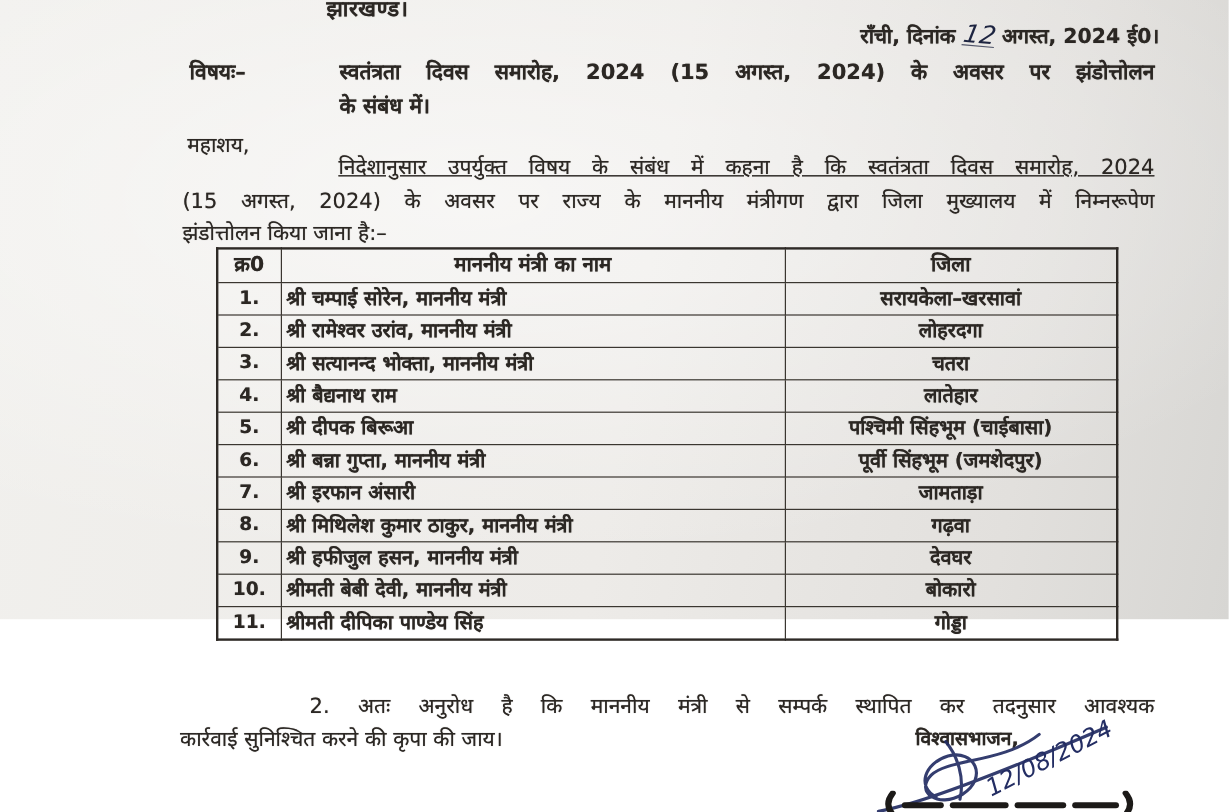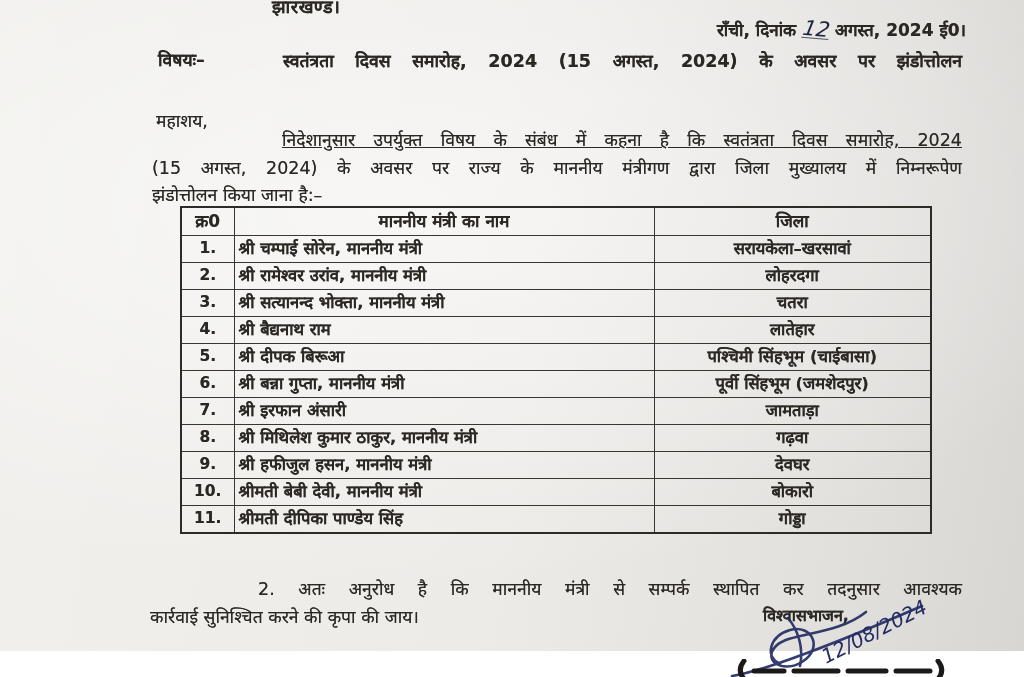--- a/index.html
+++ b/index.html
@@ -1,21 +1,21 @@
 <!DOCTYPE html>
 <html><head>
 <meta charset="utf-8">
 <style>
   html,body{margin:0;padding:0;}
   body{
     width:1024px;height:677px;overflow:hidden;
     font-family:"DejaVu Sans","Liberation Sans",sans-serif;
   }
   .page{
-    position:relative;width:1024px;height:651px;
+    position:relative;width:1024px;height:516px;
     background:
       radial-gradient(120% 95% at 38% 32%, rgba(255,255,255,0.55), rgba(255,255,255,0) 62%),
       linear-gradient(100deg,#f1f0ed 0%,#edebe8 52%,#e2e0dd 82%,#d7d6d3 100%);
     color:#2b2723;
   }
   .t{position:absolute;white-space:nowrap;text-shadow:0 0 0.6px rgba(46,42,38,0.65);}
   .jline{white-space:normal;text-align:justify;text-align-last:justify;}
   .letterhead{left:272px;top:-6px;font-size:18px;font-weight:bold;letter-spacing:0.5px;}
   .dateline{left:620px;top:18px;width:346px;text-align:right;font-size:17px;font-weight:600;}
   .hand-day{
@@ -53,20 +53,21 @@
 
 <div class="page">
 
   <div class="t letterhead">झारखण्ड।</div>
 
   <div class="t dateline"><span>राँची, दिनांक</span><span class="hand-day">12</span><span>अगस्त, 2024 ई0।</span></div>
 
   <div class="t subject-label">विषयः–</div>
   <div class="t subject-text">
     <div class="jline">स्वतंत्रता दिवस समारोह, 2024 (15 अगस्त, 2024) के अवसर पर झंडोत्तोलन</div>
+    <div>के संबंध में।</div>
   </div>
 
   <div class="t salutation">महाशय,</div>
 
   <div class="t bodypara">
     <div class="jline l1">निदेशानुसार उपर्युक्त विषय के संबंध में कहना है कि स्वतंत्रता दिवस समारोह, 2024</div>
     <div class="jline">(15 अगस्त, 2024) के अवसर पर राज्य के माननीय मंत्रीगण द्वारा जिला मुख्यालय में निम्नरूपेण</div>
     <div>झंडोत्तोलन किया जाना है:–</div>
   </div>
 

